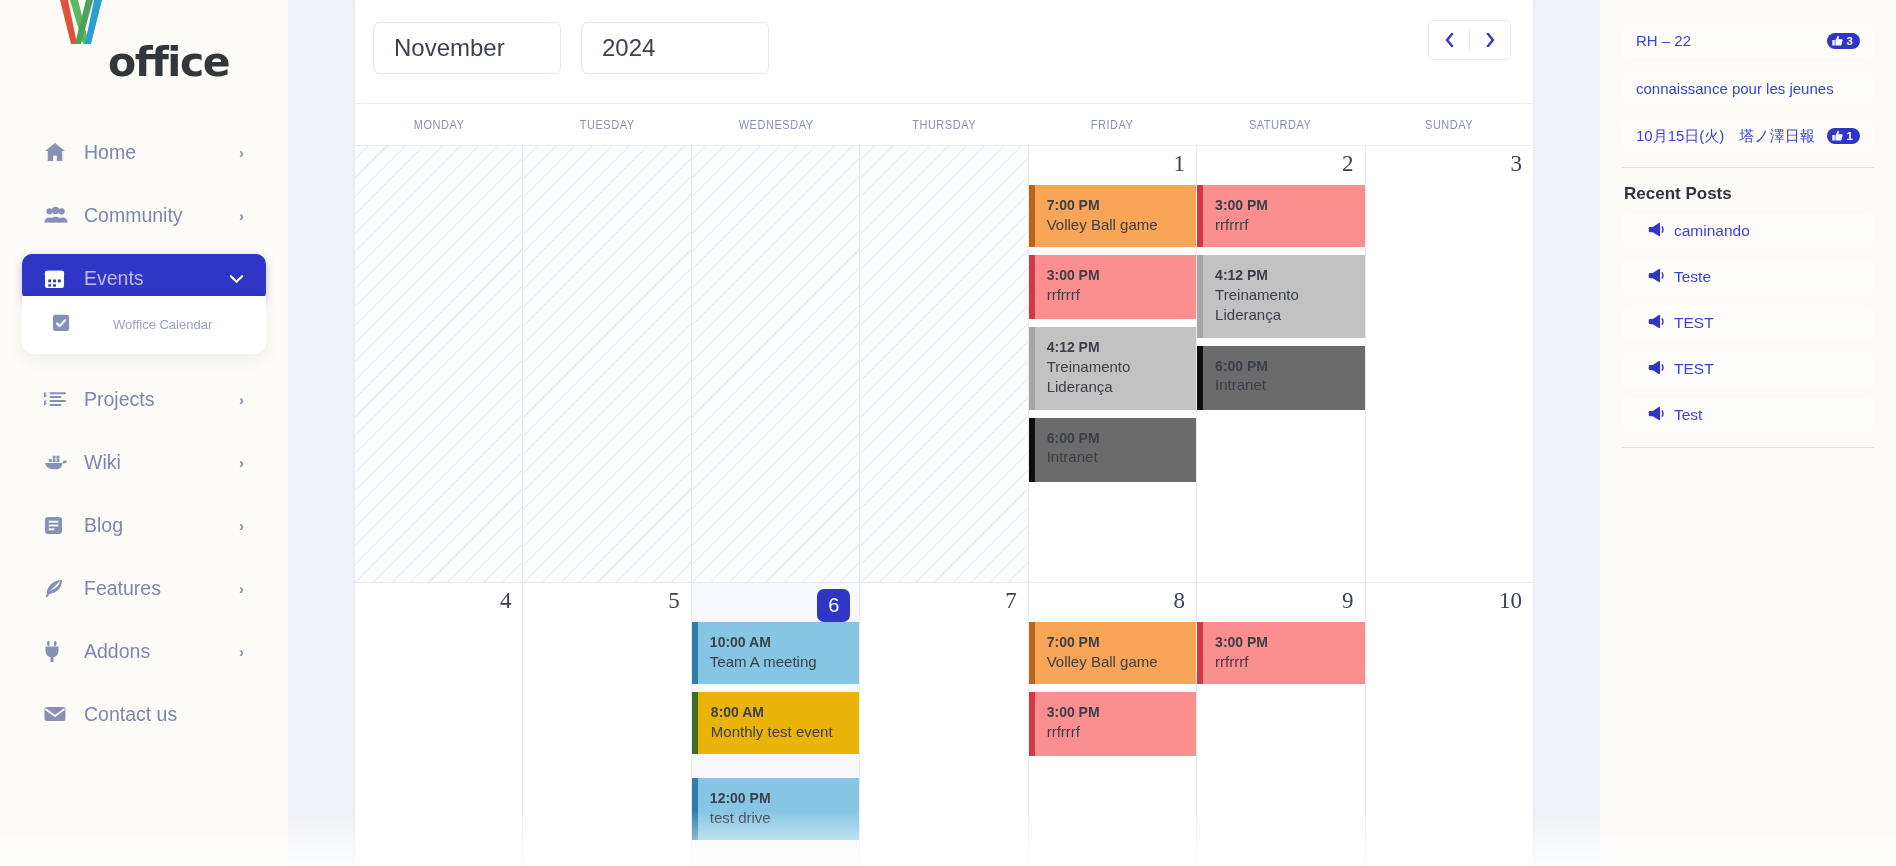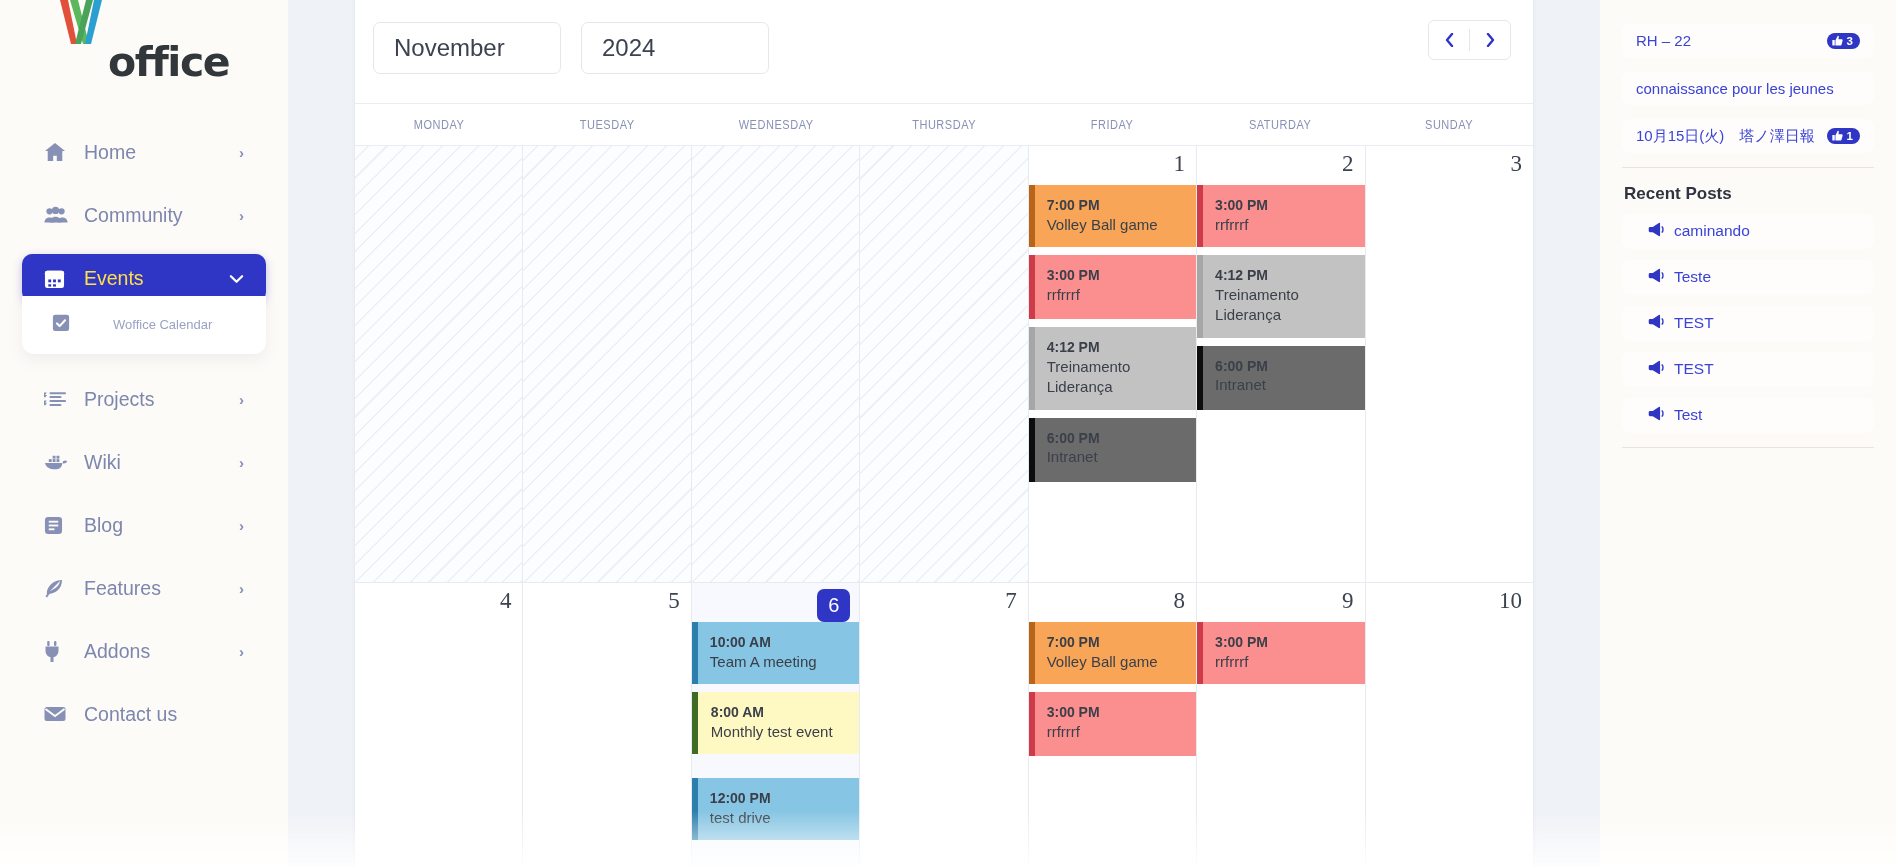--- a/index.html
+++ b/index.html
@@ -45,21 +45,21 @@
   }
   .nav-item .nav-ico {
     width: 28px; min-width:28px; margin-right: 12px;
     display: flex; align-items: center; justify-content: flex-start;
     color: #8790b5;
   }
   .nav-item .nav-label { flex: 1; }
   .nav-item .nav-caret { font-size: 15px; color: #8790b5; font-weight: 700; }
   .nav-item.active {
     background: #2f35c4;
-    color: #fde047;
+    color: #c4b5fd;
     box-shadow: 0 3px 10px rgba(47,53,196,.30);
   }
   .nav-item.active .nav-ico, .nav-item.active .nav-caret { color:#fff; }
   .nav-gap { height: 15px; }
 
   .subnav {
     margin: 0 22px;
     background: #ffffff;
     border-radius: 0 0 12px 12px;
     box-shadow: 0 6px 14px rgba(120,125,160,.10);
@@ -517,21 +517,21 @@
             <div class="day-num">5</div>
             <div class="events"></div>
           </div>
           <div class="day-cell today">
             <div class="day-num today-badge">6</div>
             <div class="events">
               <div class="event" style="background: rgb(134, 197, 227); border-left-color: rgb(44, 127, 173); min-height: 60px;">
                 <div class="ev-time">10:00 AM</div>
                 <div class="ev-title">Team A meeting</div>
               </div>
-              <div class="event" style="background: #fef9c3; border-left-color: rgb(63, 107, 34); min-height: 60px; padding-left: 13px;">
+              <div class="event" style="background: #eab308; border-left-color: rgb(63, 107, 34); min-height: 60px; padding-left: 13px;">
                 <div class="ev-time">8:00 AM</div>
                 <div class="ev-title">Monthly test event</div>
               </div>
               <div class="event" style="background: rgb(134, 197, 227); border-left-color: rgb(44, 127, 173); min-height: 60px; margin-top: 24px;">
                 <div class="ev-time">12:00 PM</div>
                 <div class="ev-title">test drive</div>
               </div>
             </div>
           </div>
           <div class="day-cell">

